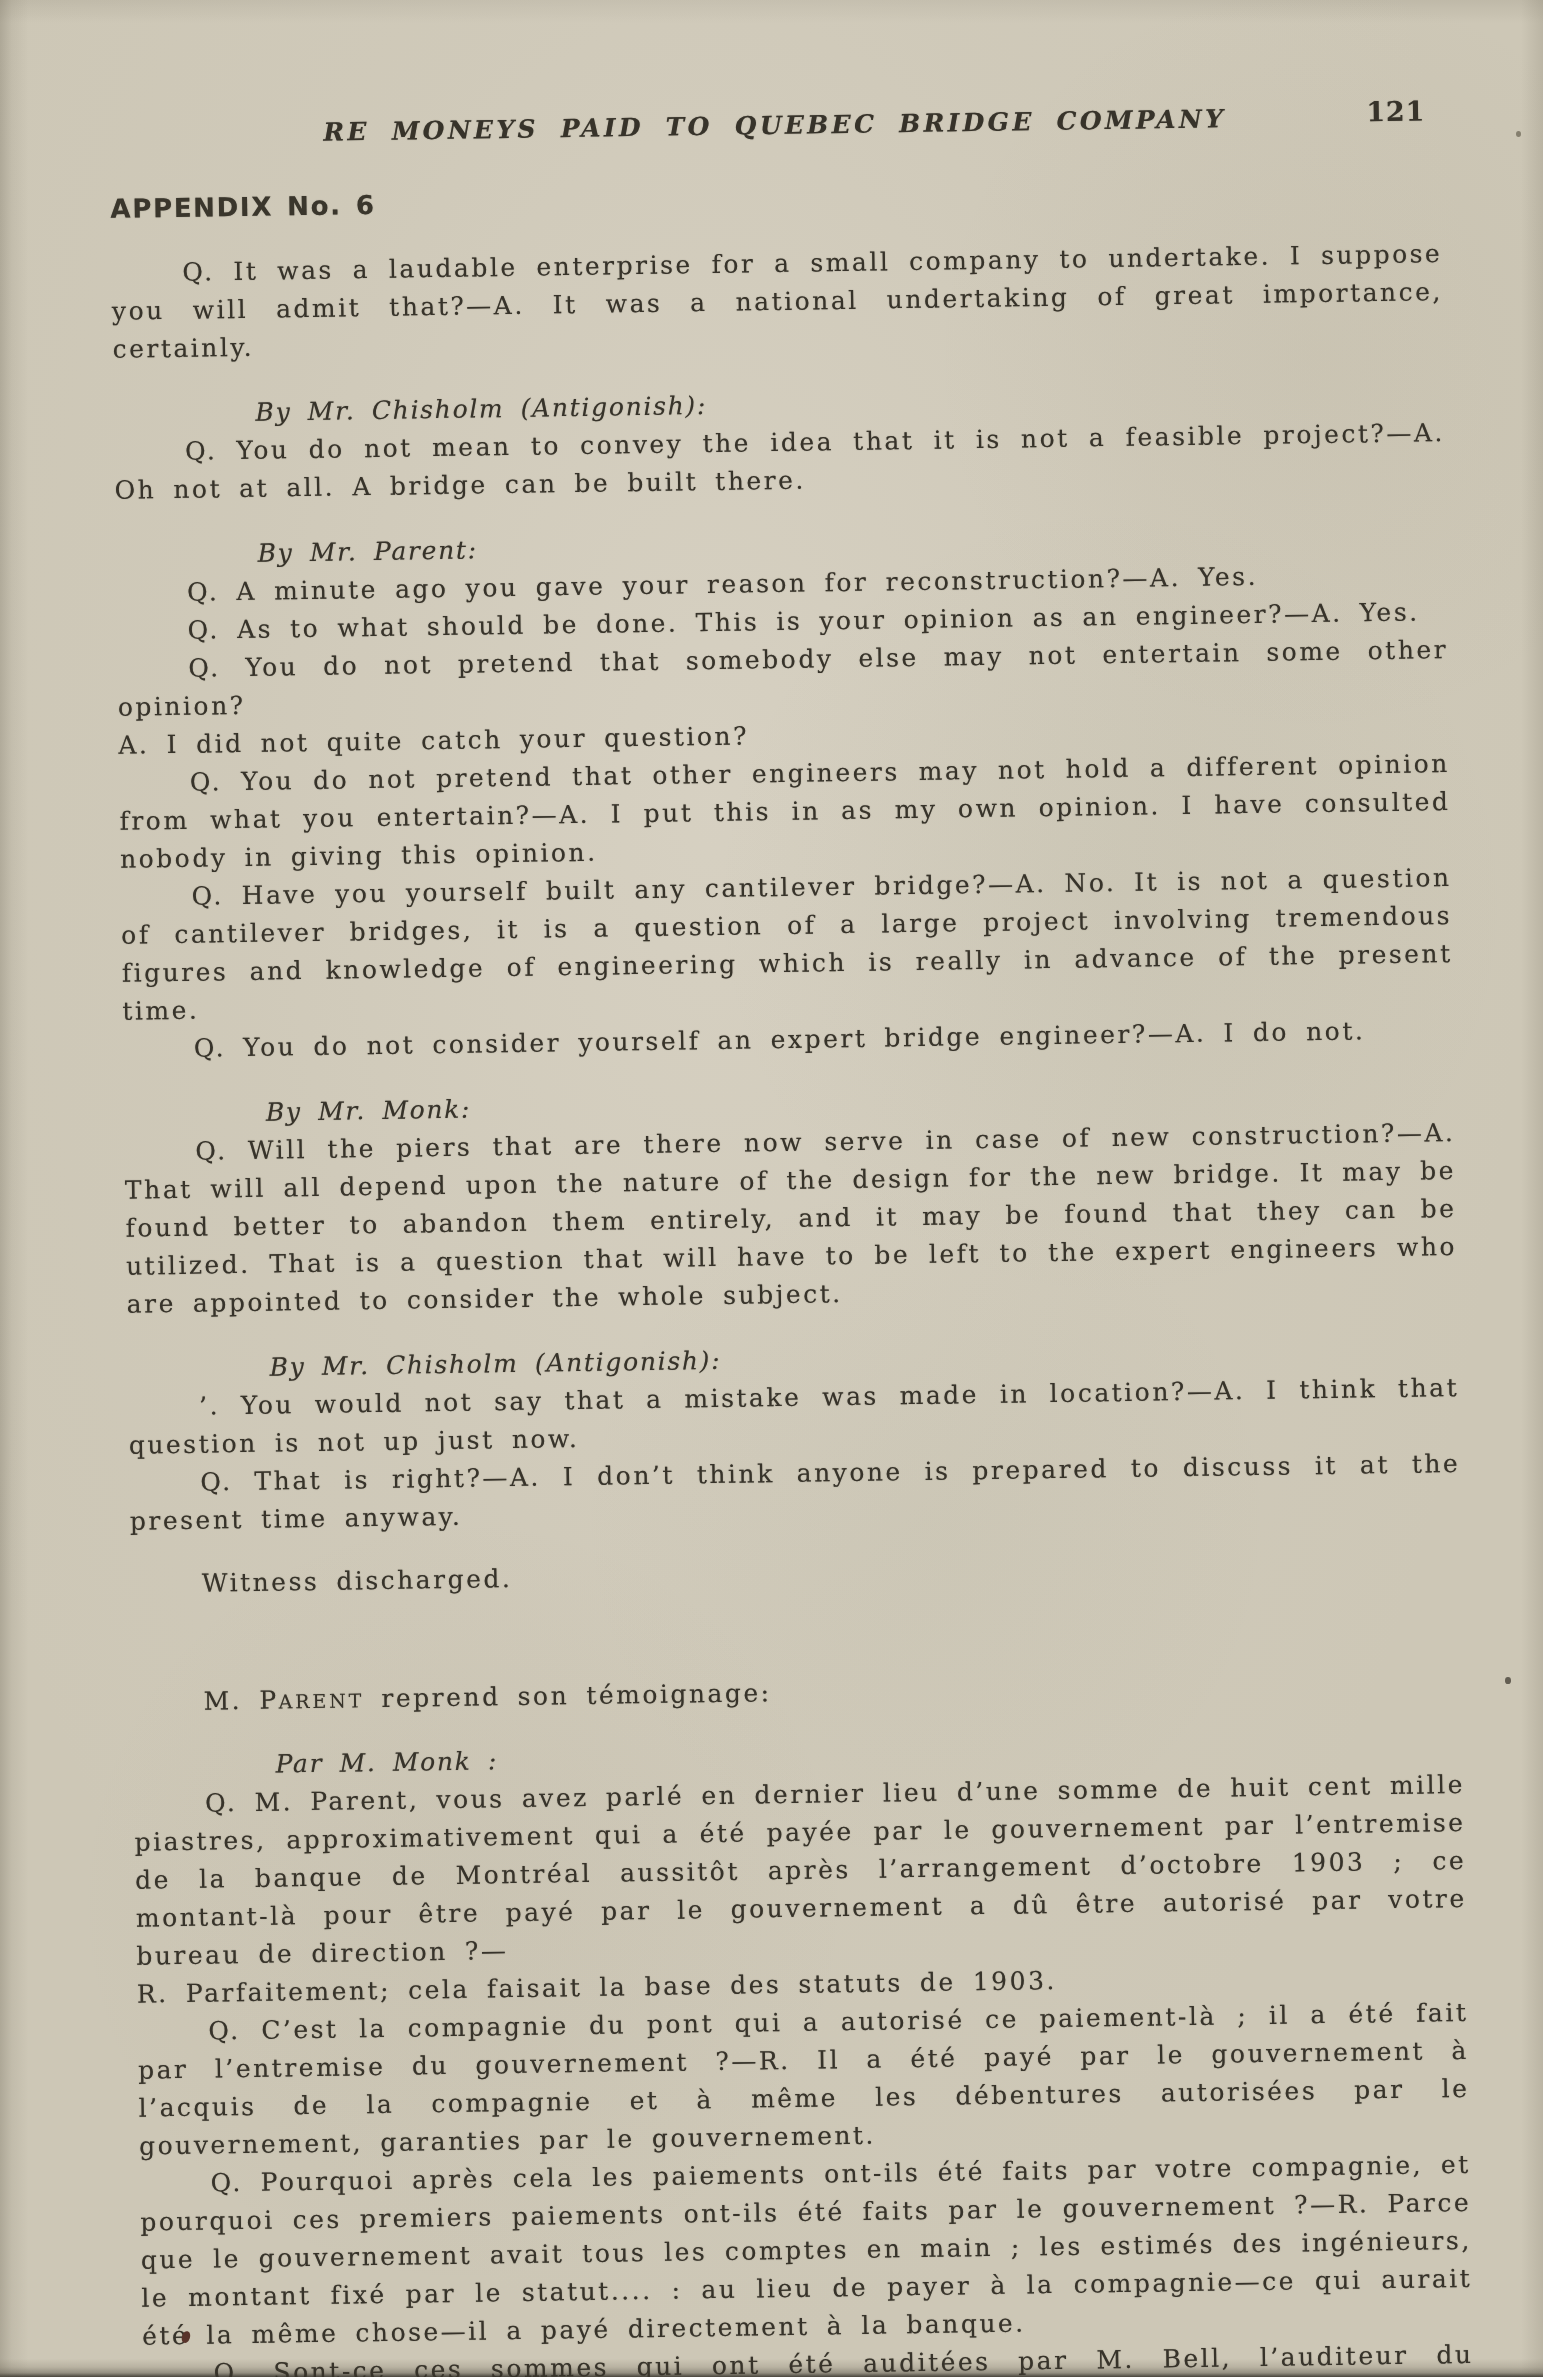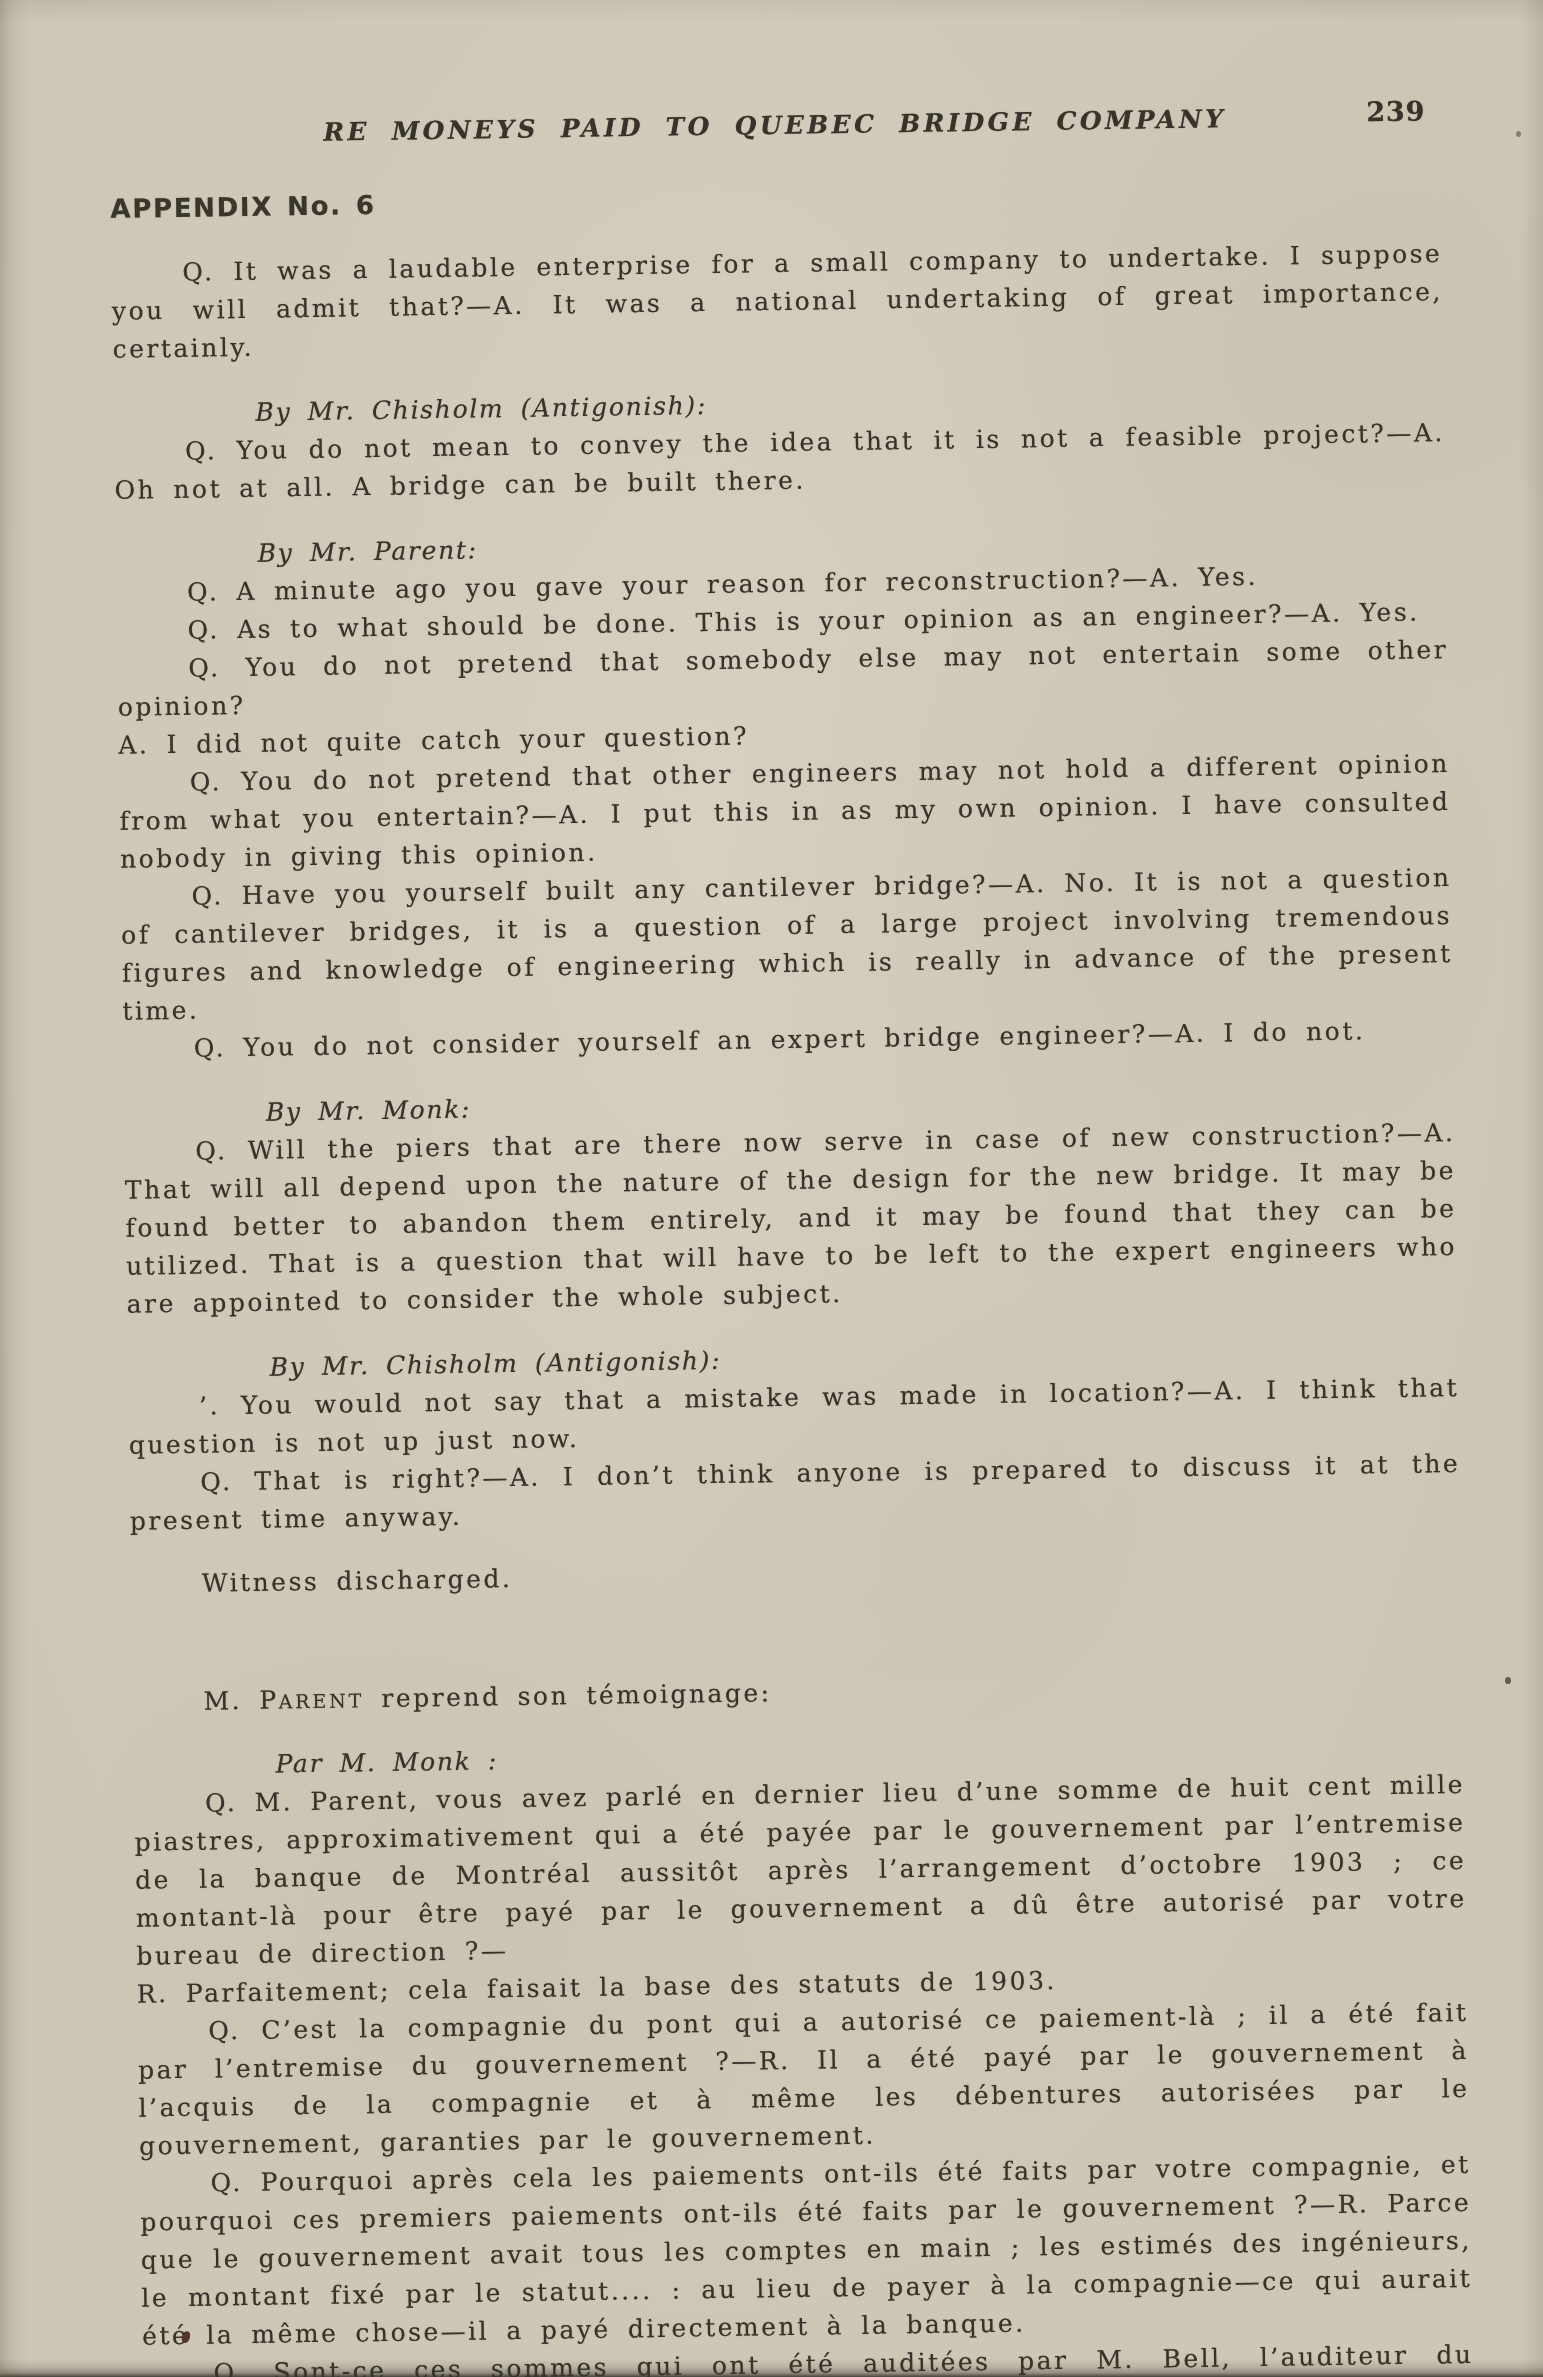--- a/index.html
+++ b/index.html
@@ -73,21 +73,21 @@
 </head>
 <body>
 
 <div class="page">
   <div class="texture"></div>
 
   <div class="content">
 
     <div class="running-head">
       <span class="head-title">RE MONEYS PAID TO QUEBEC BRIDGE COMPANY</span>
-      <span class="page-number">239</span>
+      <span class="page-number">121</span>
     </div>
 
     <h2 class="appendix">APPENDIX No. 6</h2>
 
     <p class="qa">Q. It was a laudable enterprise for a small company to undertake. I suppose you will admit that?—A. It was a national undertaking of great importance, certainly.</p>
     <p class="byline">By Mr. Chisholm (Antigonish):</p>
     <p class="qa">Q. You do not mean to convey the idea that it is not a feasible project?—A. Oh not at all. A bridge can be built there.</p>
     <p class="byline">By Mr. Parent:</p>
     <p class="qa">Q. A minute ago you gave your reason for reconstruction?—A. Yes.</p>
     <p class="qa">Q. As to what should be done. This is your opinion as an engineer?—A. Yes.</p>

